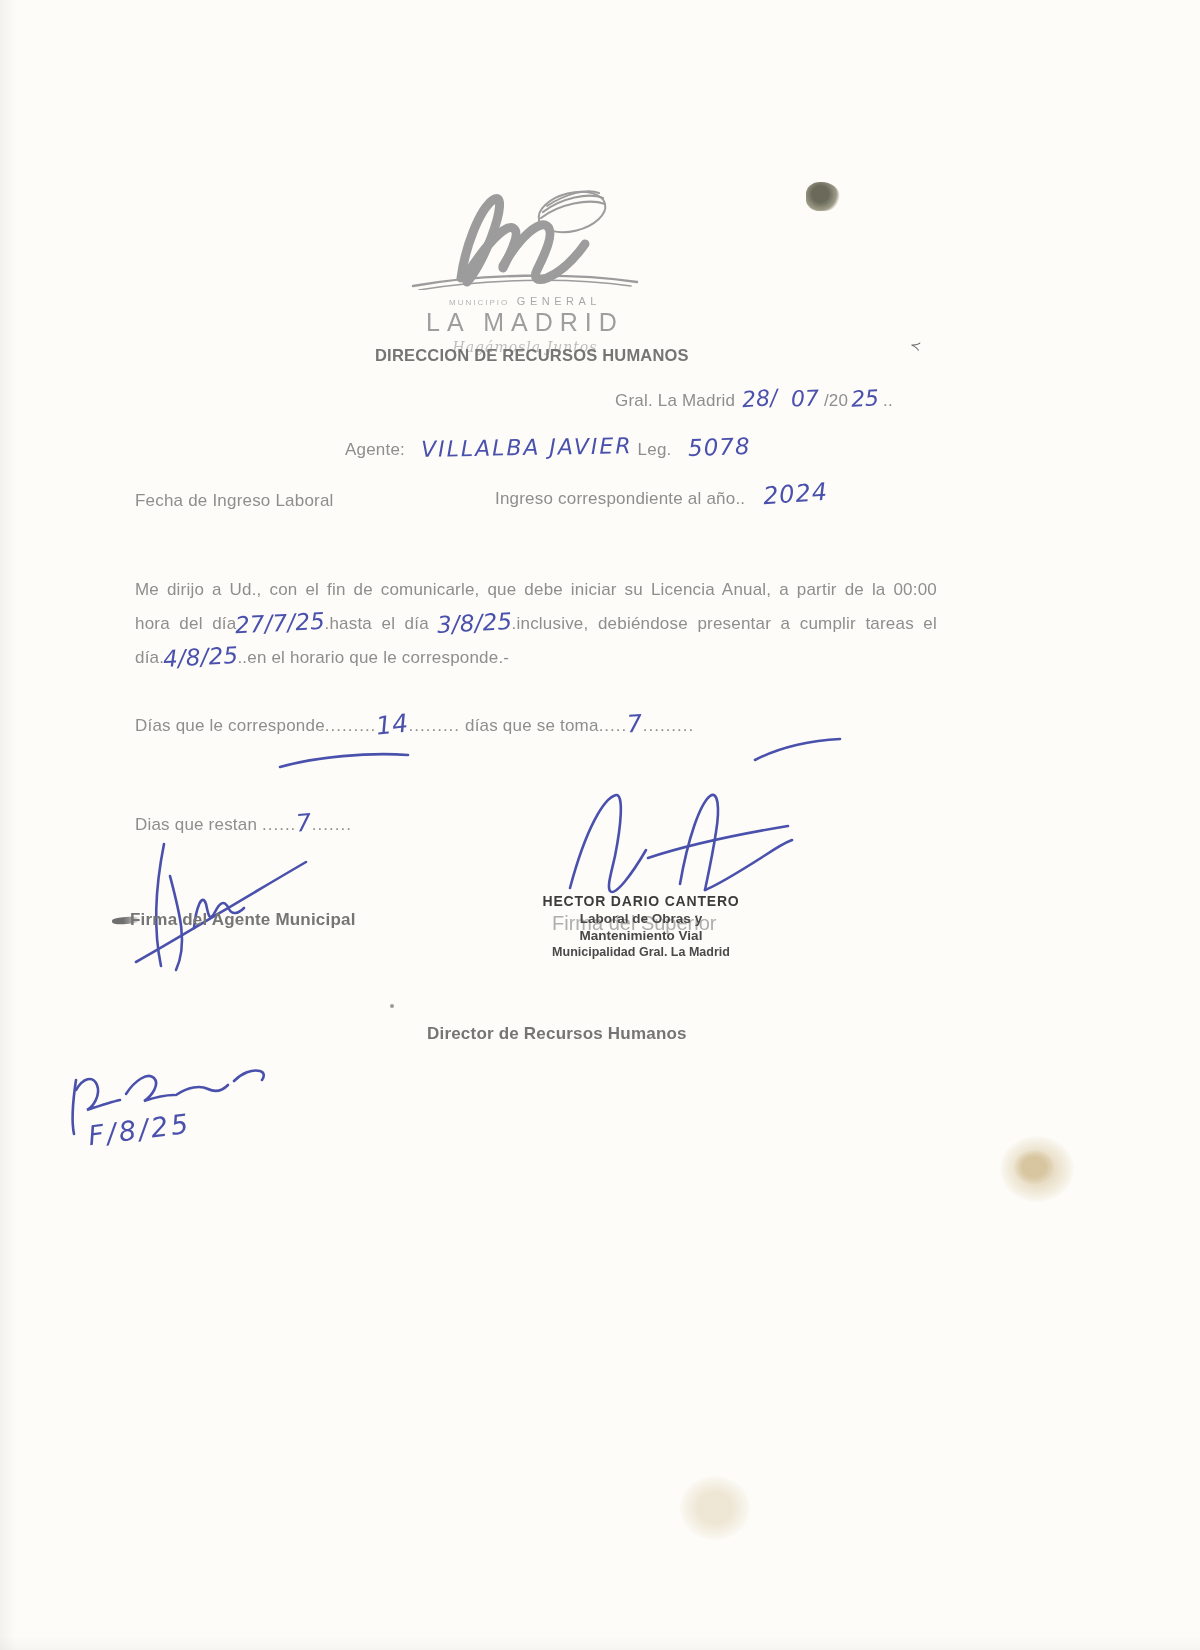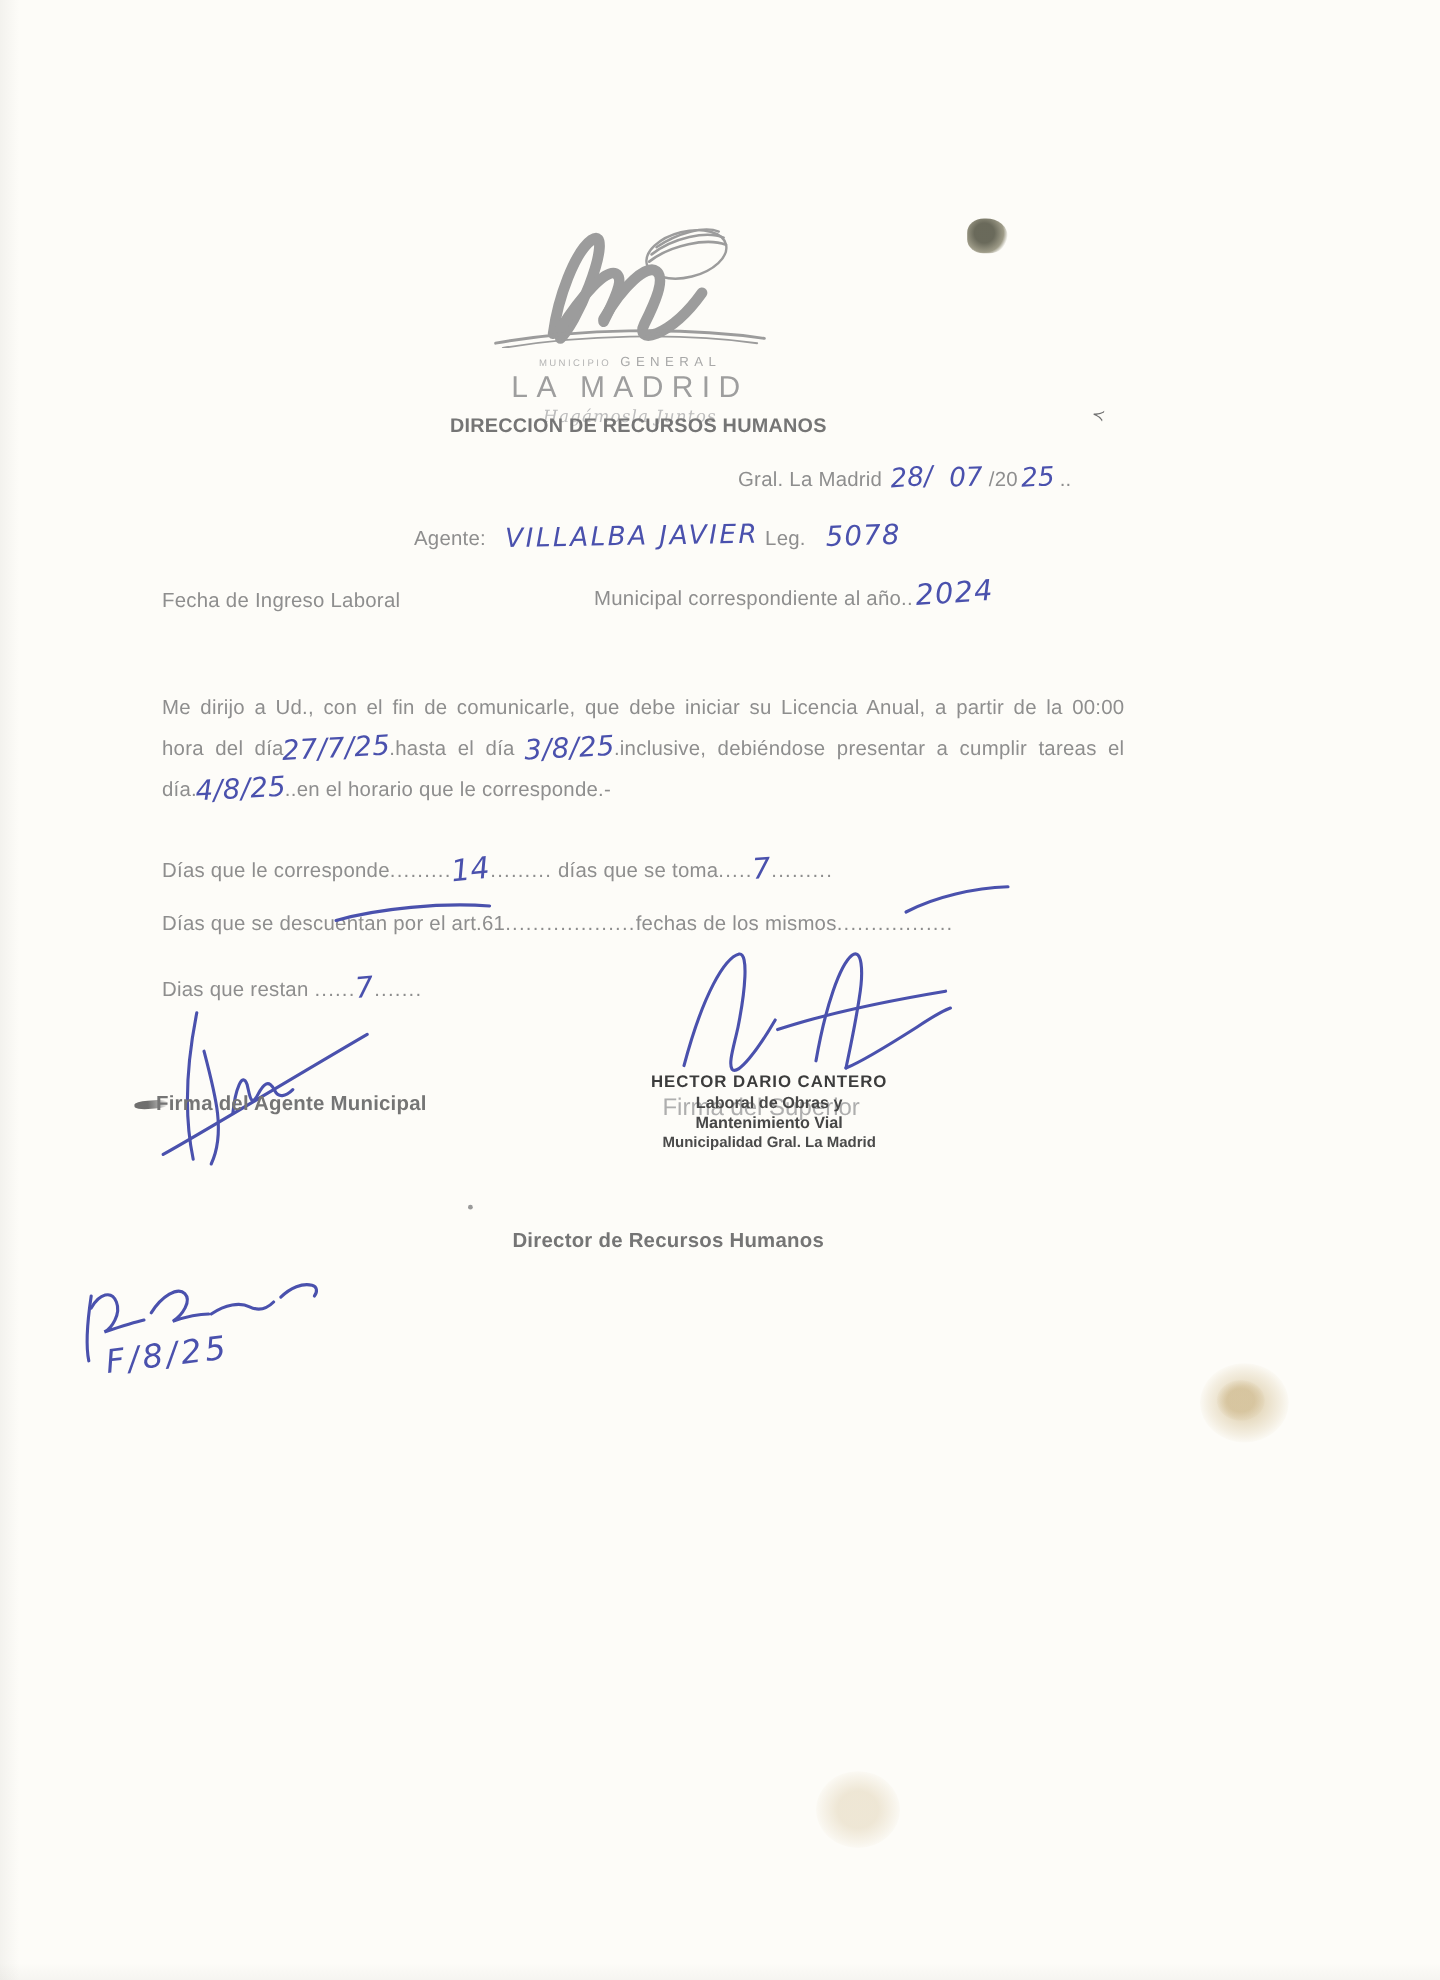--- a/index.html
+++ b/index.html
@@ -73,36 +73,33 @@
   </div>
 
   <div class="abs" style="left:345px;top:436px;white-space:nowrap;">
     <span class="print">Agente:</span>
     <span class="hand" style="font-size:22px;letter-spacing:2px;margin-left:12px;transform:rotate(-1deg);">VILLALBA JAVIER</span>
     <span class="print" style="">Leg.</span>
     <span class="hand" style="font-size:23px;letter-spacing:1px;margin-left:12px;transform:rotate(-2deg);">5078</span>
   </div>
 
   <div class="abs print" style="left:135px;top:491px;">Fecha de Ingreso Laboral</div>
-  <div class="abs print" style="left:495px;top:489px;">Municipal correspondiente al año..</div>
+  <div class="abs print" style="left:495px;top:489px;">Ingreso correspondiente al año..</div>
   <div class="abs hand" style="left:763px;top:482px;font-size:24px;letter-spacing:1px;transform:rotate(-4deg);">2024</div>
 
   <div class="abs" style="left:135px;top:573px;">
     <div class="pline">Me dirijo a Ud., con el fin de comunicarle, que debe iniciar su Licencia Anual, a partir de la 00:00</div>
     <div class="pline"><span>hora del día</span><span class="hand hand-xl">27/7/25</span><span>.hasta el día </span><span class="hand hand-xl">3/8/25</span><span>.inclusive, debiéndose presentar a cumplir tareas el</span></div>
     <div class="pline-last"><span>día.</span><span class="hand hand-xl">4/8/25</span><span>..en el horario que le corresponde.-</span></div>
   </div>
 
   <div class="abs print" style="left:135px;top:710px;">
     <span>Días que le corresponde</span><span class="dotrun">.........</span><span class="hand" style="font-size:25px;transform:rotate(-6deg);position:relative;top:2px;">14</span><span class="dotrun">.........</span><span> días que se toma</span><span class="dotrun">.....</span><span class="hand" style="font-size:24px;transform:rotate(-4deg);position:relative;top:1px;">7</span><span class="dotrun">.........</span>
   </div>
 
-  <div class="abs print" style="left:135px;top:760px;">
-    <span>Días que se descuentan por el art.61</span><span class="dotrun">...................</span><span>fechas de los mismos</span><span class="dotrun">.................</span>
-  </div>
   <svg class="abs sig" style="left:276px;top:748px;" width="136" height="24">
       <path d="M4,19 C40,9 92,4 132,7"></path>
     </svg>
   <svg class="abs sig" style="left:752px;top:736px;" width="92" height="28">
       <path d="M3,24 C28,11 60,4 88,3"></path>
     </svg>
 
   <div class="abs print" style="left:135px;top:810px;">
     <span>Dias que restan </span><span class="dotrun">......</span><span class="hand" style="font-size:24px;transform:rotate(-5deg);position:relative;top:1px;">7</span><span class="dotrun">.......</span>
   </div>

